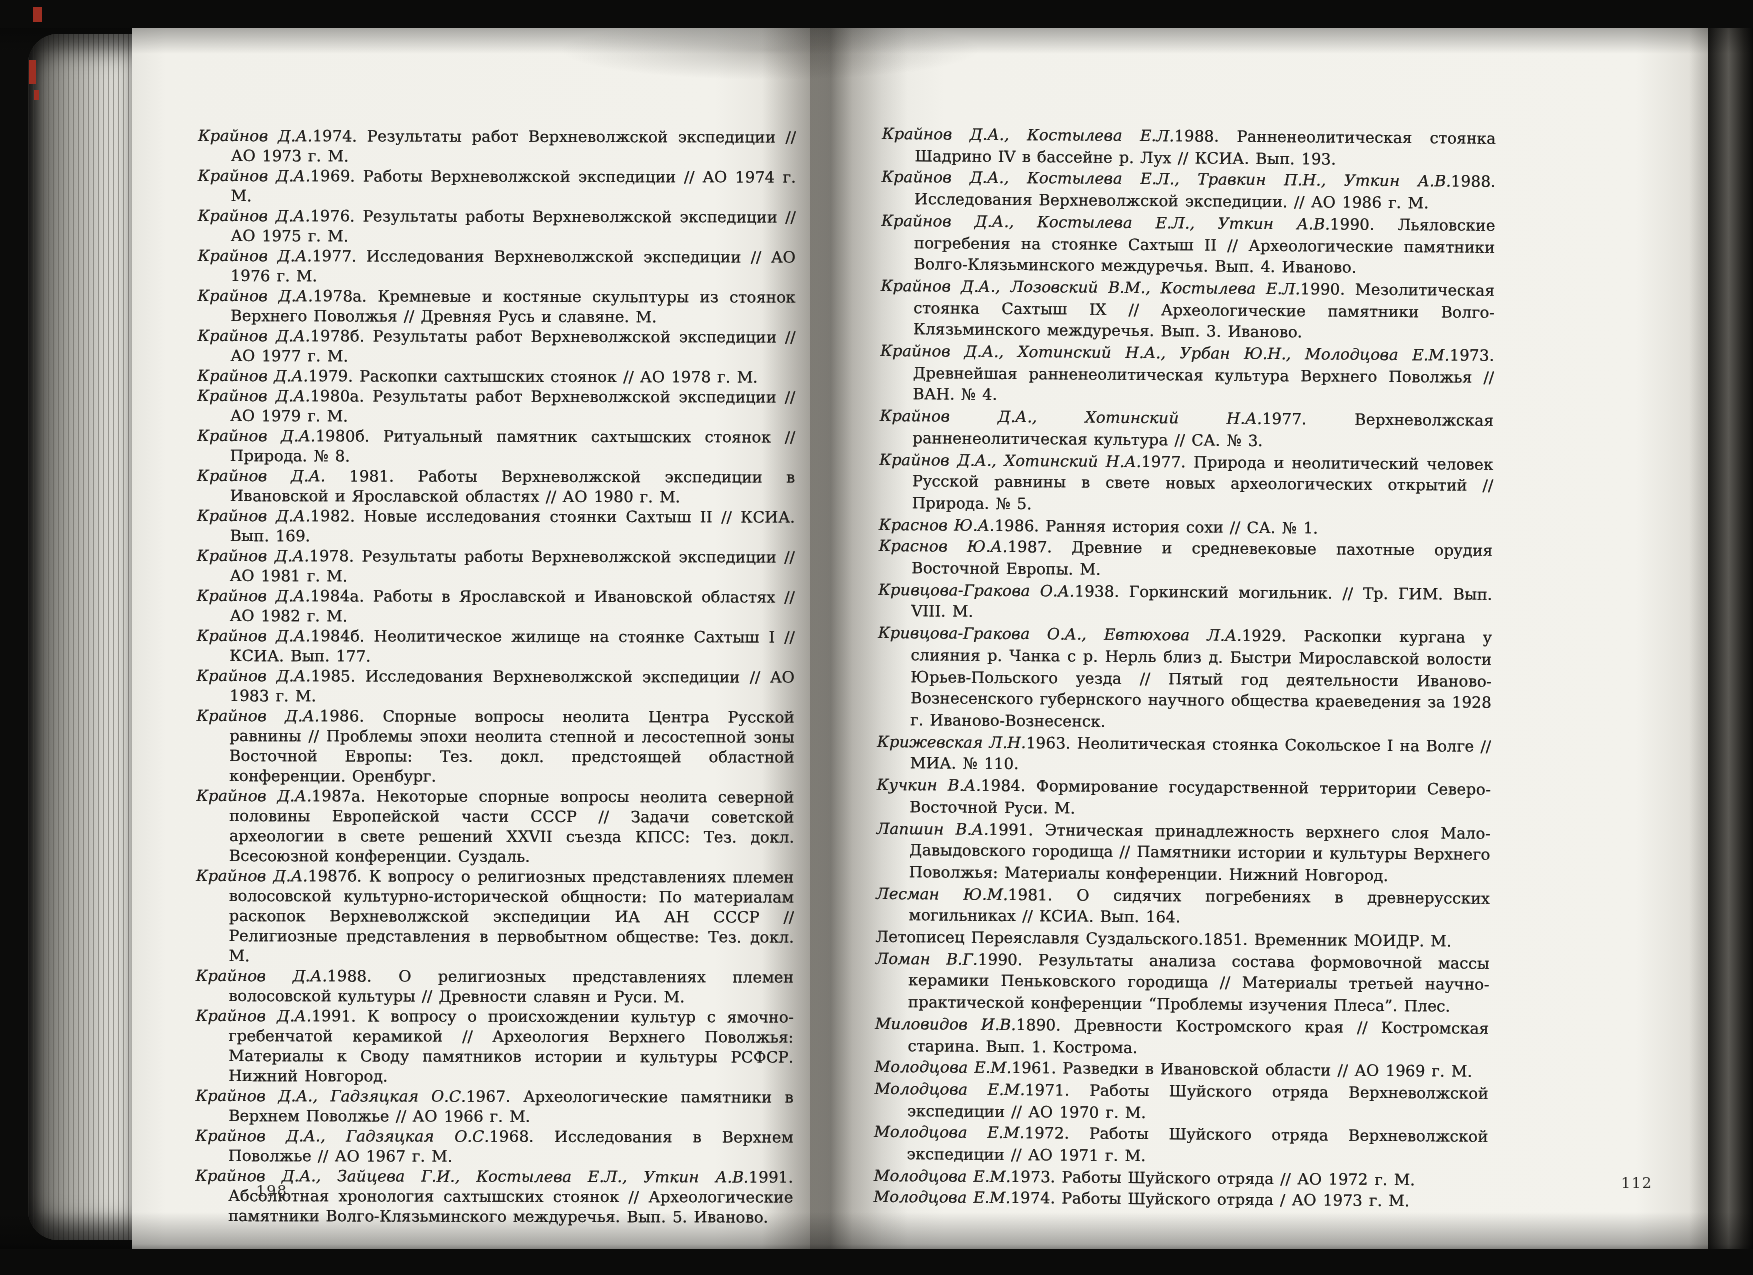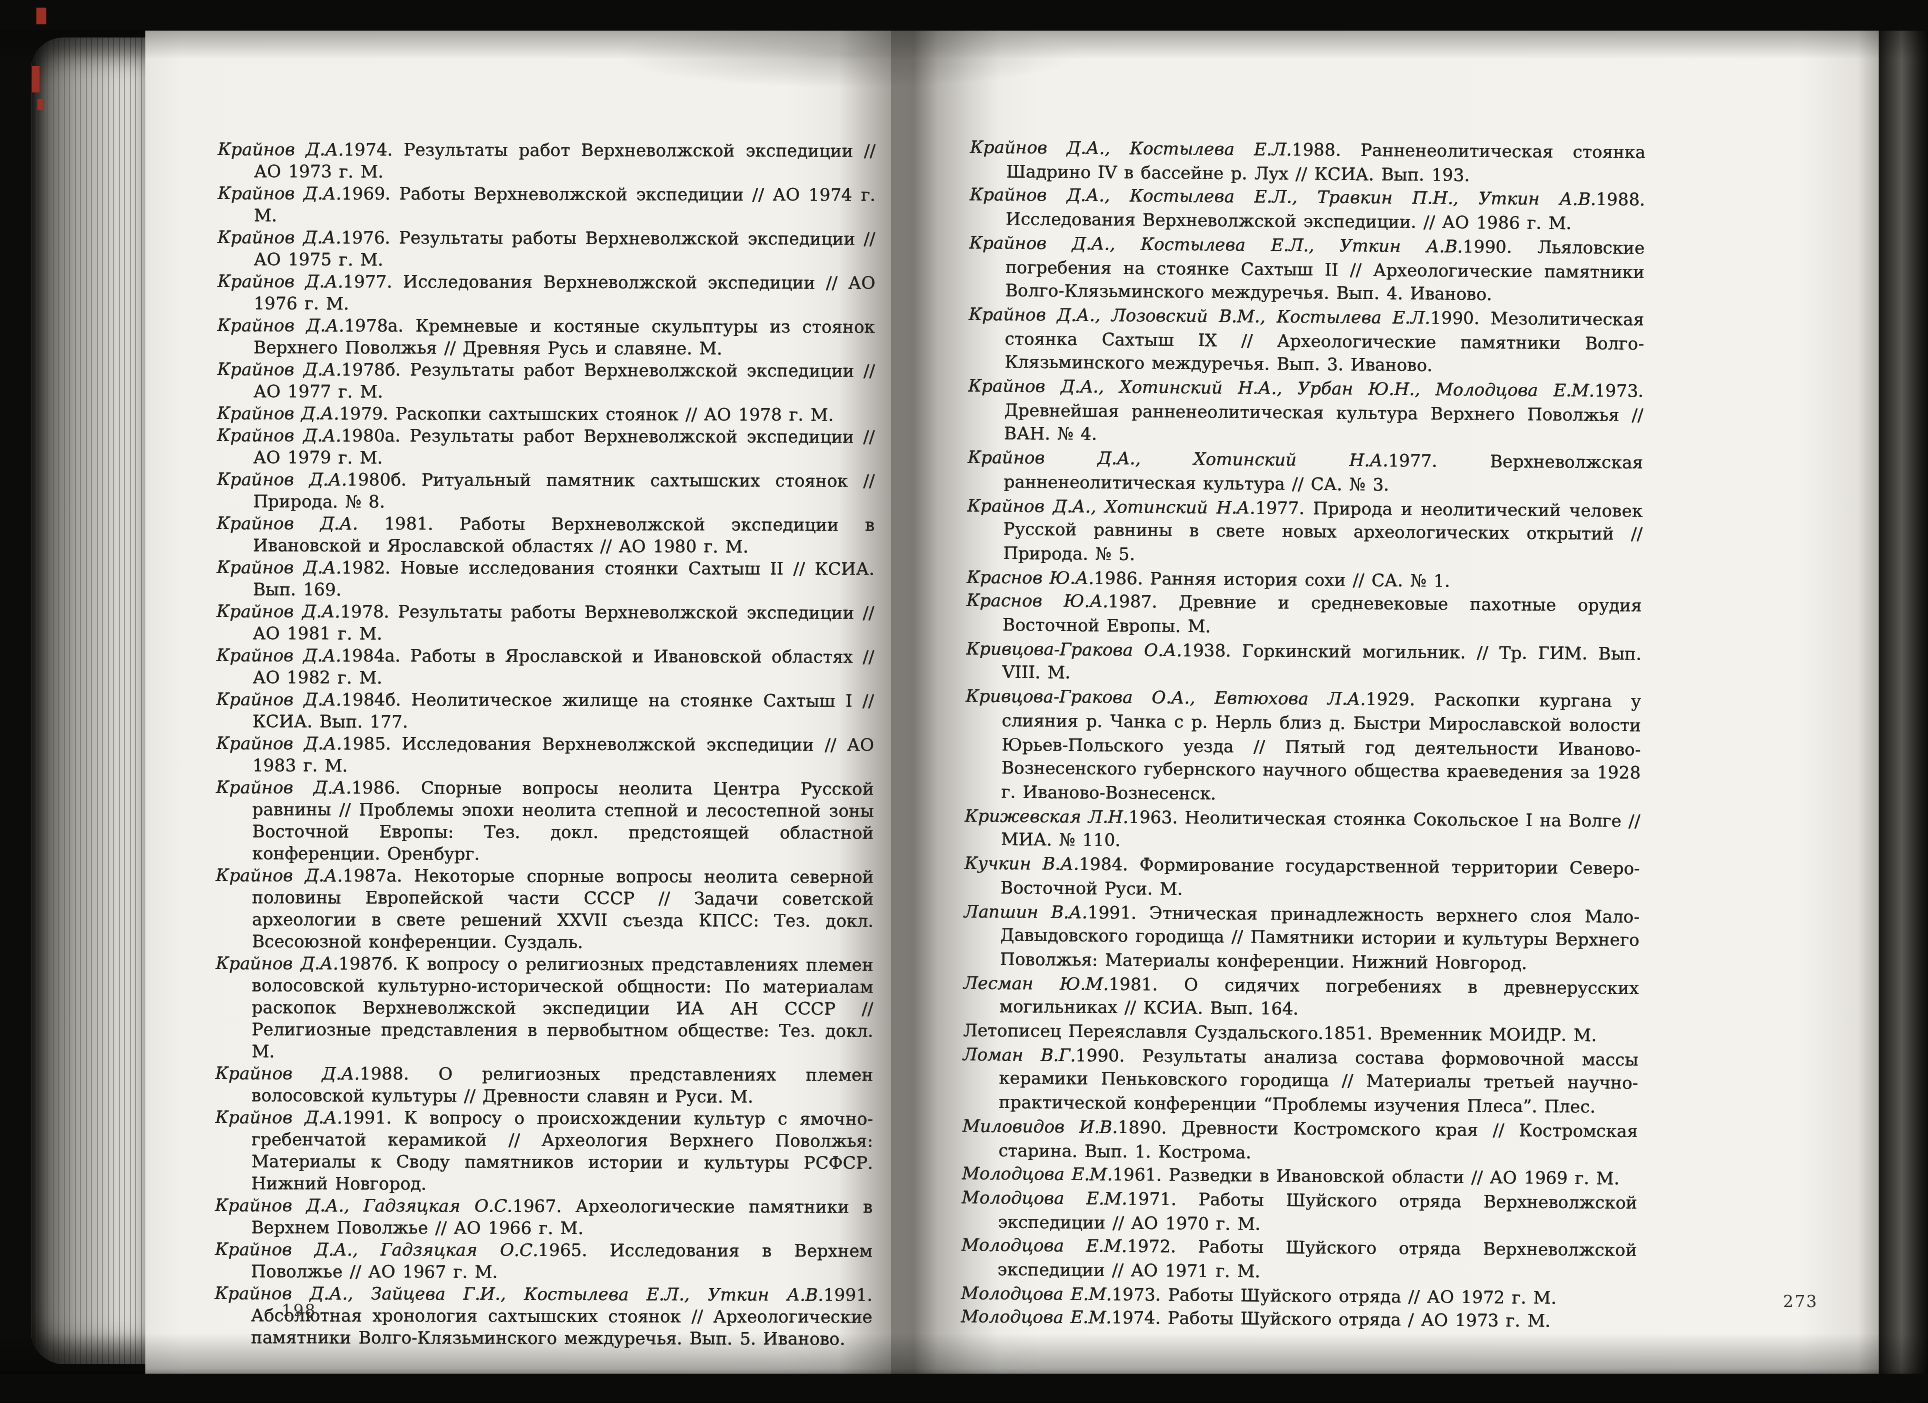--- a/index.html
+++ b/index.html
@@ -97,21 +97,21 @@
         <p class="entry"><i class="author">Крайнов Д.А.</i><span class="year">1987а.</span> <span class="body">Некоторые спорные вопросы неолита северной половины Европейской части СССР // Задачи советской археологии в свете решений XXVII съезда КПСС: Тез. докл. Всесоюзной конференции. Суздаль.</span></p>
 
         <p class="entry"><i class="author">Крайнов Д.А.</i><span class="year">1987б.</span> <span class="body">К вопросу о религиозных представлениях племен волосовской культурно-исторической общности: По материалам раскопок Верхневолжской экспедиции ИА АН СССР // Религиозные представления в первобытном обществе: Тез. докл. М.</span></p>
 
         <p class="entry"><i class="author">Крайнов Д.А.</i><span class="year">1988.</span> <span class="body">О религиозных представлениях племен волосовской культуры // Древности славян и Руси. М.</span></p>
 
         <p class="entry"><i class="author">Крайнов Д.А.</i><span class="year">1991.</span> <span class="body">К вопросу о происхождении культур с ямочно-гребенчатой керамикой // Археология Верхнего Поволжья: Материалы к Своду памятников истории и культуры РСФСР. Нижний Новгород.</span></p>
 
         <p class="entry"><i class="author">Крайнов Д.А., Гадзяцкая О.С.</i><span class="year">1967.</span> <span class="body">Археологические памятники в Верхнем Поволжье // АО 1966 г. М.</span></p>
 
-        <p class="entry"><i class="author">Крайнов Д.А., Гадзяцкая О.С.</i><span class="year">1965.</span> <span class="body">Исследования в Верхнем Поволжье // АО 1967 г. М.</span></p>
+        <p class="entry"><i class="author">Крайнов Д.А., Гадзяцкая О.С.</i><span class="year">1968.</span> <span class="body">Исследования в Верхнем Поволжье // АО 1967 г. М.</span></p>
 
         <p class="entry"><i class="author">Крайнов Д.А., Зайцева Г.И., Костылева Е.Л., Уткин А.В.</i><span class="year">1991.</span> <span class="body">Абсолютная хронология сахтышских стоянок // Археологические памятники Волго-Клязьминского междуречья. Вып. 5. Иваново.</span></p>
       </div>
     <div class="pagenum pagenum-left">198</div>
   </div>
 
   <div class="page page-right">
     <div class="entries entries-right">
 
         <p class="entry"><i class="author">Крайнов Д.А., Костылева Е.Л.</i><span class="year">1988.</span> <span class="body">Ранненеолитическая стоянка Шадрино IV в бассейне р. Лух // КСИА. Вып. 193.</span></p>
@@ -153,21 +153,21 @@
         <p class="entry"><i class="author">Молодцова Е.М.</i><span class="year">1961.</span> <span class="body">Разведки в Ивановской области // АО 1969 г. М.</span></p>
 
         <p class="entry"><i class="author">Молодцова Е.М.</i><span class="year">1971.</span> <span class="body">Работы Шуйского отряда Верхневолжской экспедиции // АО 1970 г. М.</span></p>
 
         <p class="entry"><i class="author">Молодцова Е.М.</i><span class="year">1972.</span> <span class="body">Работы Шуйского отряда Верхневолжской экспедиции // АО 1971 г. М.</span></p>
 
         <p class="entry"><i class="author">Молодцова Е.М.</i><span class="year">1973.</span> <span class="body">Работы Шуйского отряда // АО 1972 г. М.</span></p>
 
         <p class="entry"><i class="author">Молодцова Е.М.</i><span class="year">1974.</span> <span class="body">Работы Шуйского отряда / АО 1973 г. М.</span></p>
       </div>
-    <div class="pagenum pagenum-right">273</div>
+    <div class="pagenum pagenum-right">112</div>
   </div>
 
   <div class="gutter"></div>
   <div class="haze"></div>
   <div class="edge-right"></div>
   <div class="shadow-bottom"></div>
   <div class="edge-top"></div>
   <div class="edge-bottom"></div>
   <div class="speck s1"></div>
   <div class="speck s2"></div>

